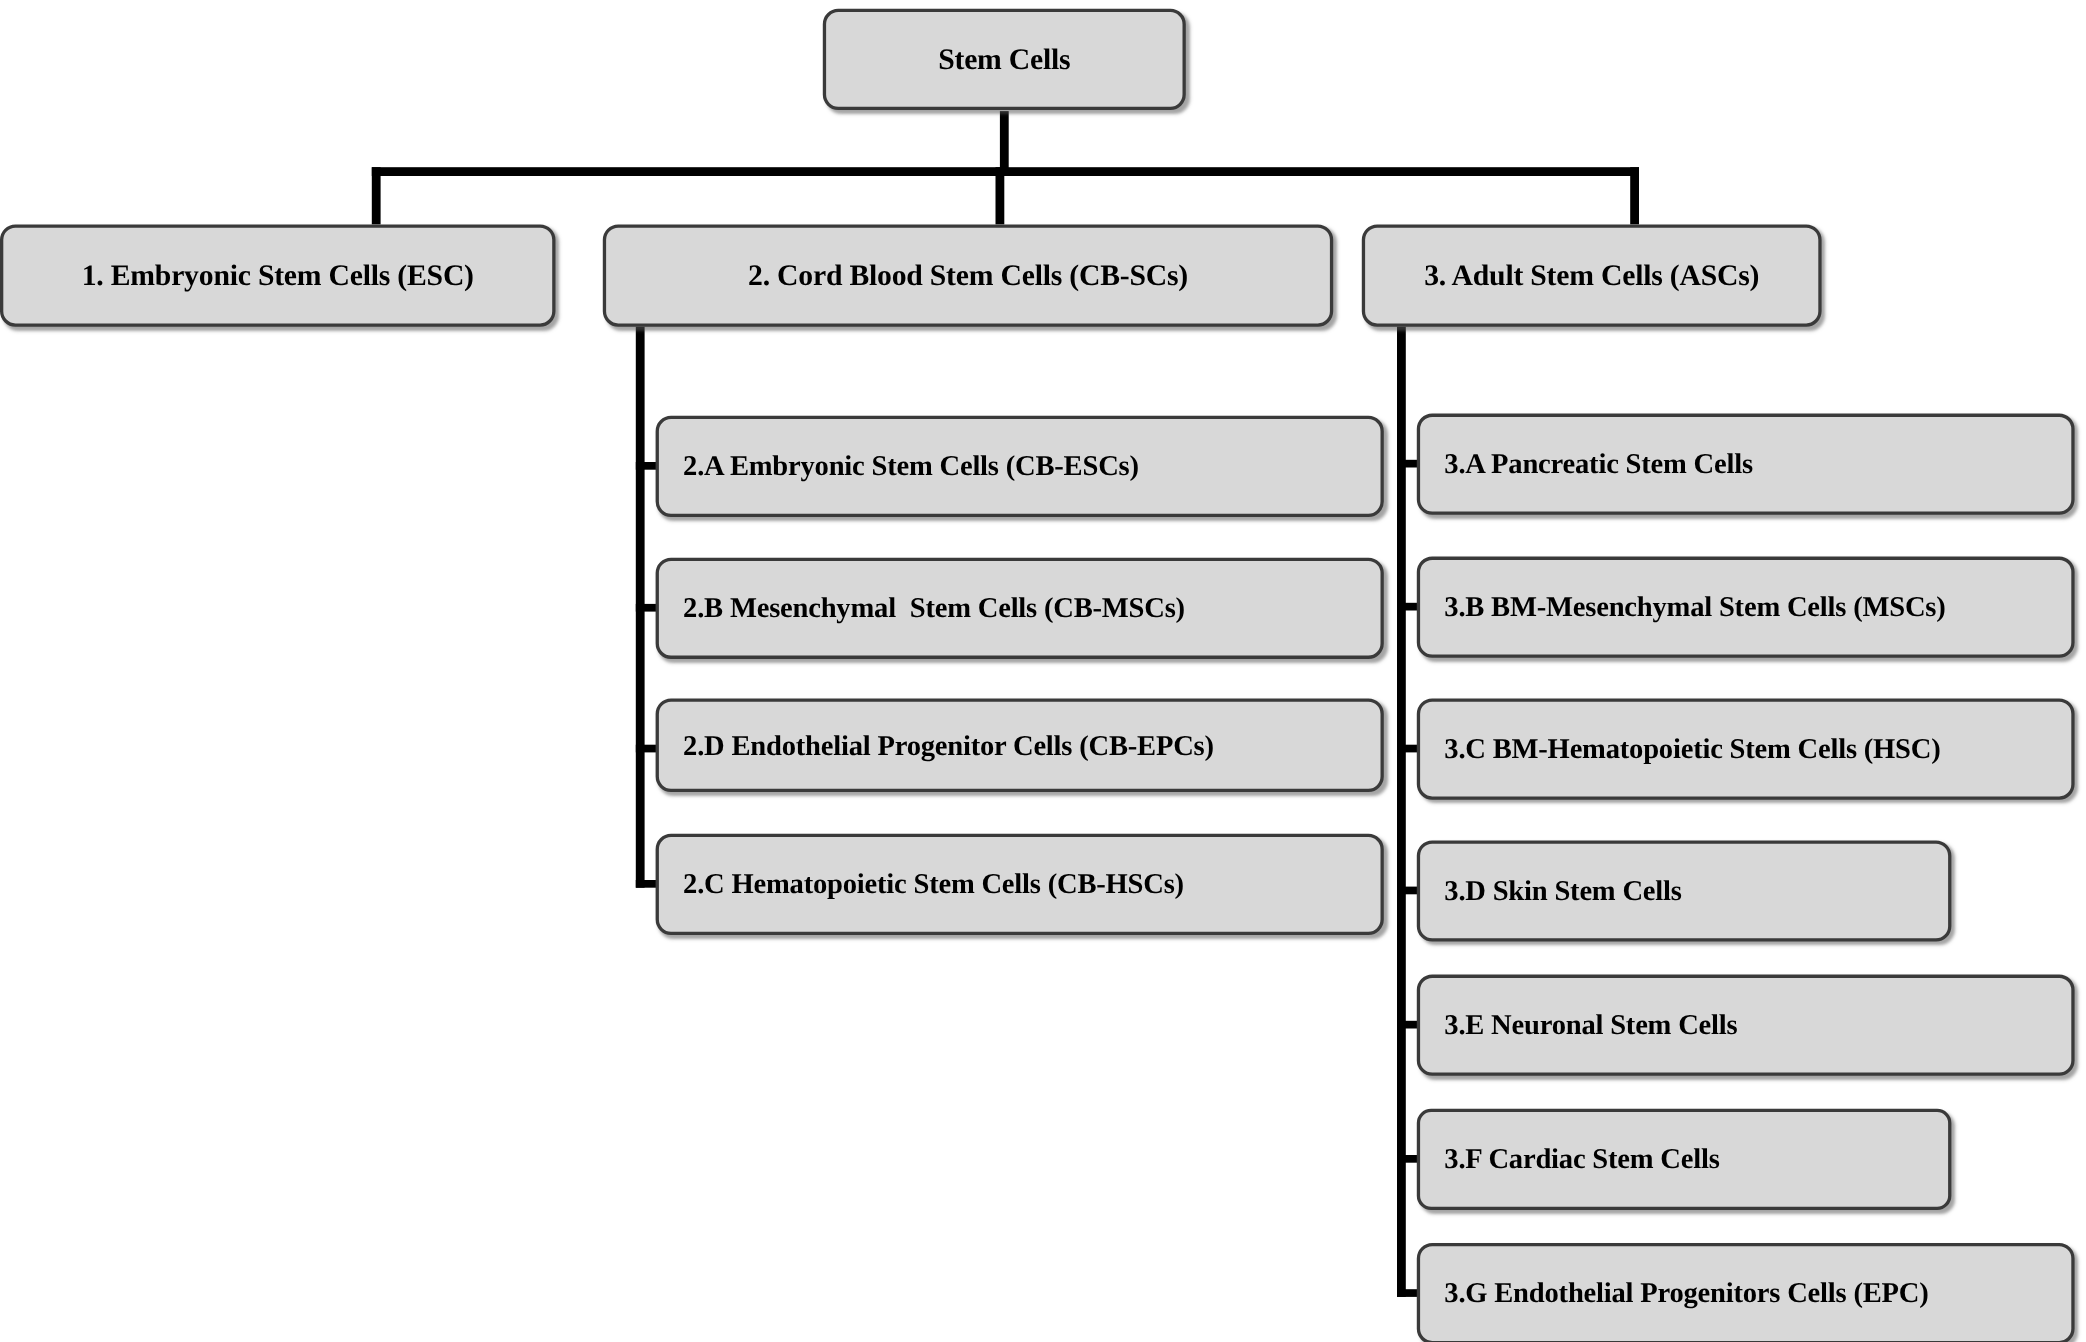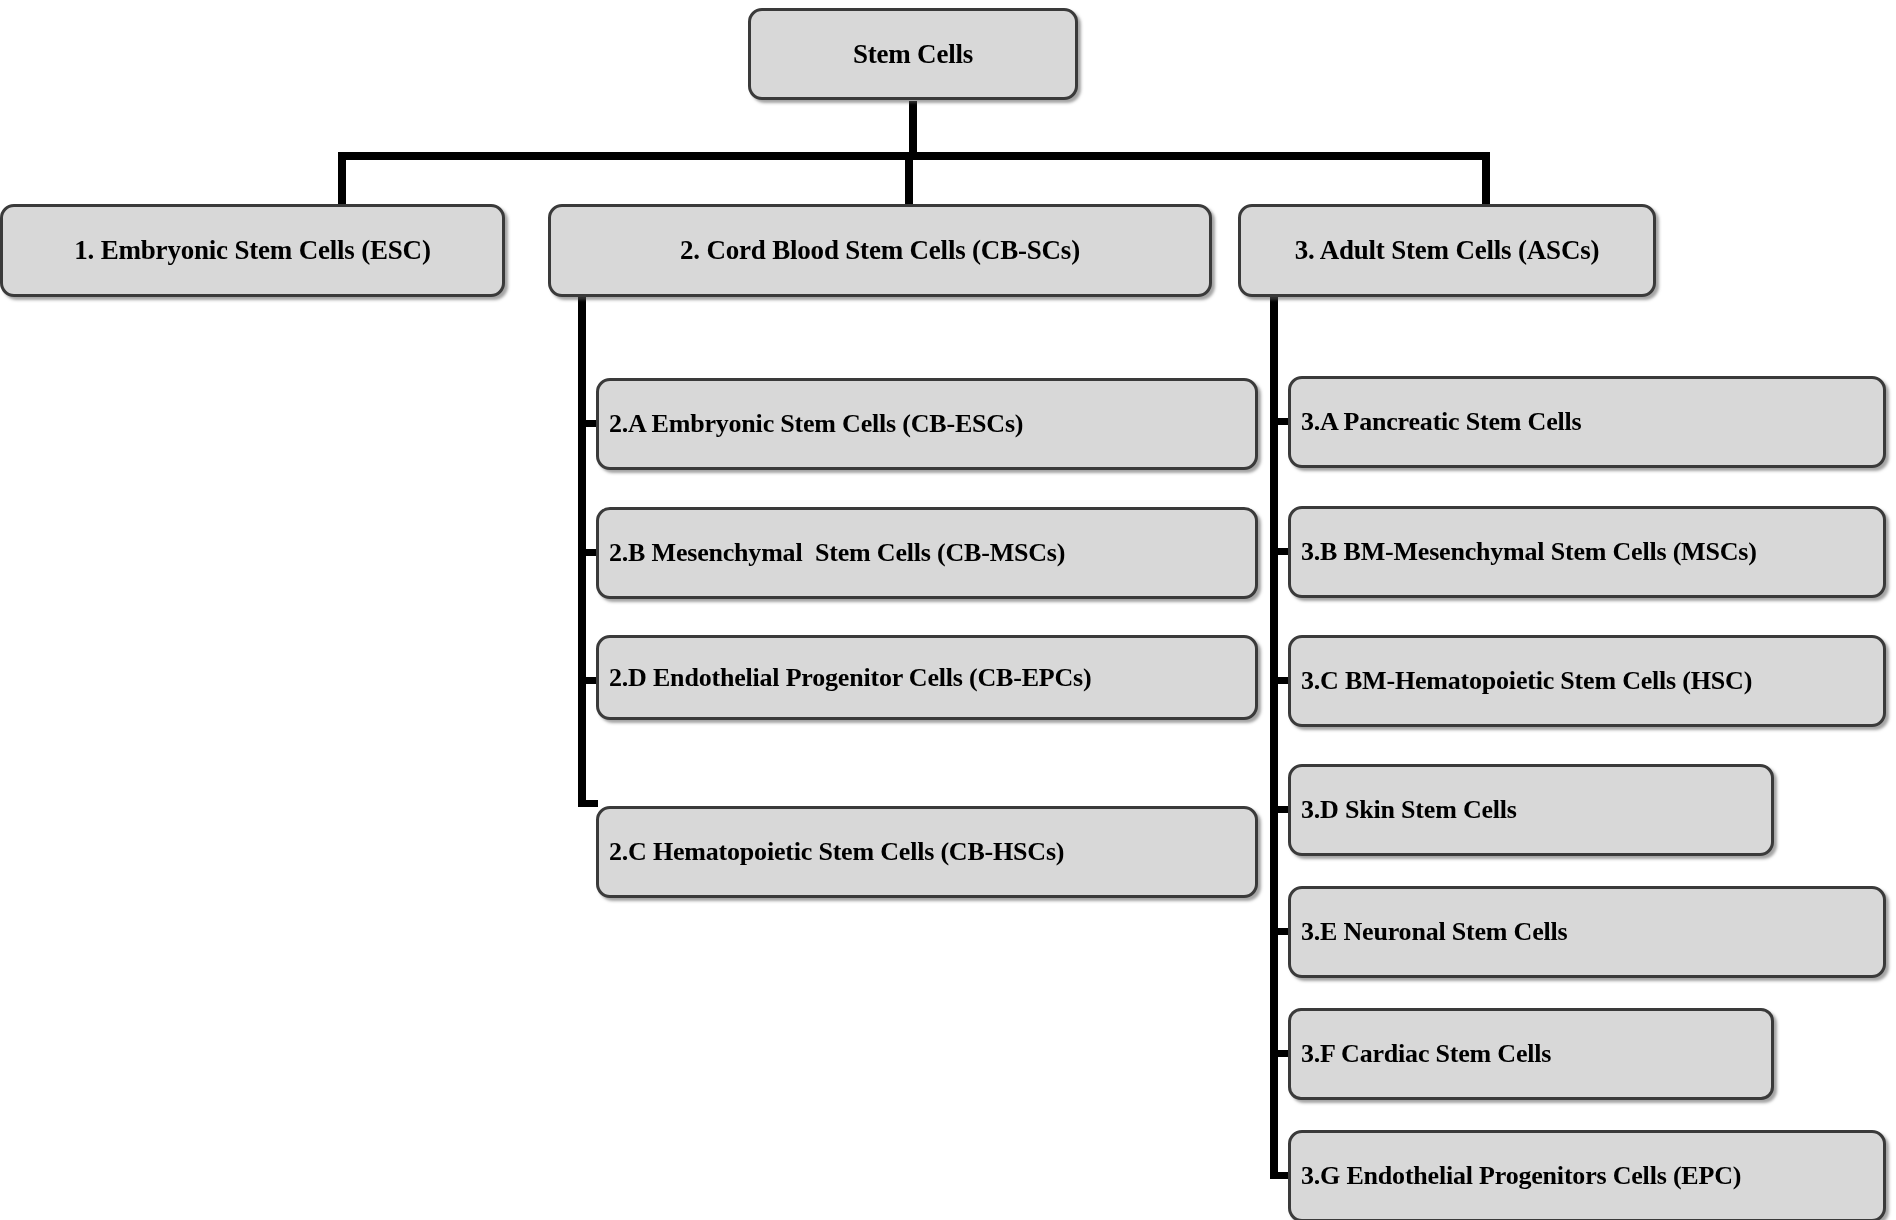--- a/index.html
+++ b/index.html
@@ -33,21 +33,21 @@
     color: #000000;
     letter-spacing: -0.2px;
     white-space: pre;
   }
   .node.center {
     justify-content: center;
     text-align: center;
   }
   .node.leftal {
     justify-content: flex-start;
-    padding-left: 10px;
+    padding-left: 22px;
   }
 
   
   .line {
     position: absolute;
     background: #000000;
   }
   .vline { width: 7px; }
   .hline { height: 7px; }
   .stub  { height: 7px; width: 20px; background: #000000; position: absolute; }
@@ -100,21 +100,21 @@
 
   <div class="node leftal" style="left:596px; top:378px; width:662px; height:92px; font-size:26px;">
     <span>2.A Embryonic Stem Cells (CB-ESCs)</span>
   </div>
   <div class="node leftal" style="left:596px; top:507px; width:662px; height:92px; font-size:26px;">
     <span>2.B Mesenchymal  Stem Cells (CB-MSCs)</span>
   </div>
   <div class="node leftal" style="left:596px; top:635px; width:662px; height:85px; font-size:26px;">
     <span>2.D Endothelial Progenitor Cells (CB-EPCs)</span>
   </div>
-  <div class="node leftal" style="left:596px; top:758px; width:662px; height:92px; font-size:26px;margin-top:48px;">
+  <div class="node leftal" style="left:596px; top:758px; width:662px; height:92px; font-size:26px;">
     <span>2.C Hematopoietic Stem Cells (CB-HSCs)</span>
   </div>
 
   <div class="node leftal" style="left:1288px; top:376px; width:598px; height:92px; font-size:26px;">
     <span>3.A Pancreatic Stem Cells</span>
   </div>
   <div class="node leftal" style="left:1288px; top:506px; width:598px; height:92px; font-size:26px;">
     <span>3.B BM-Mesenchymal Stem Cells (MSCs)</span>
   </div>
   <div class="node leftal" style="left:1288px; top:635px; width:598px; height:92px; font-size:26px;">

